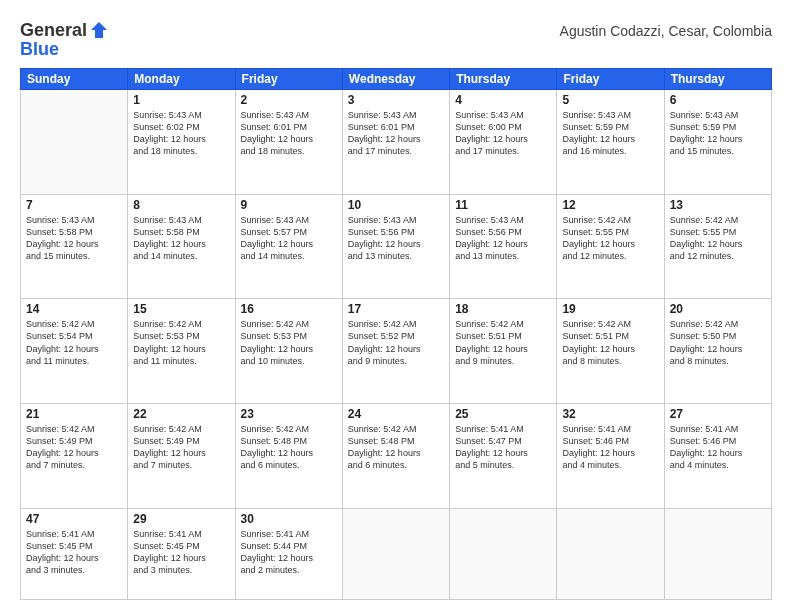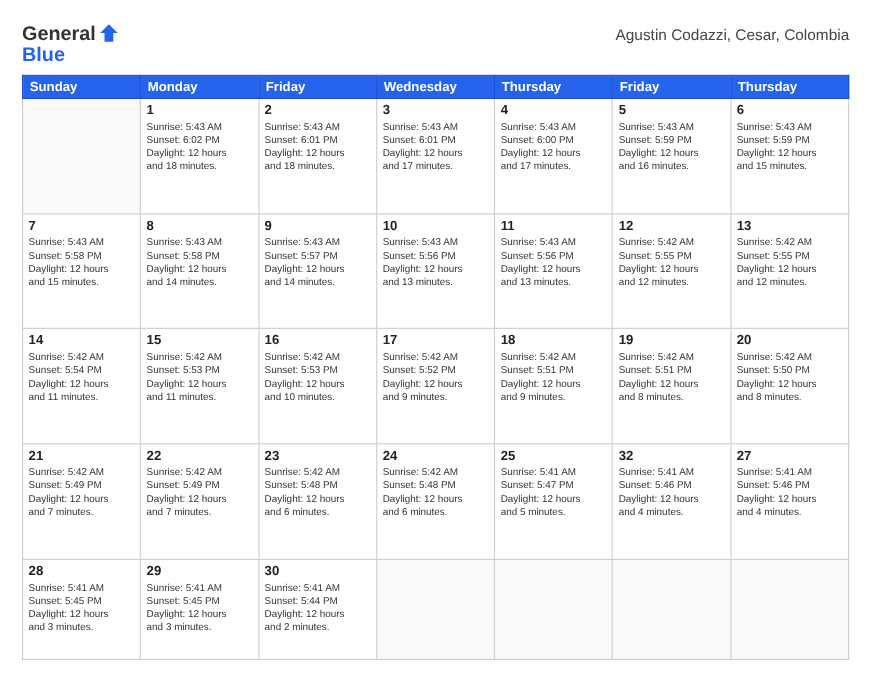--- a/index.html
+++ b/index.html
@@ -313,21 +313,21 @@
           <td>
             <span class="day-number">27</span>
             <div class="day-info" style="white-space: pre-line;">Sunrise: 5:41 AM
 Sunset: 5:46 PM
 Daylight: 12 hours
 and 4 minutes.</div>
           </td>
         </tr>
         <tr class="last-row">
           <td>
-            <span class="day-number">28</span>
+            <span class="day-number">47</span>
             <div class="day-info" style="white-space: pre-line;">Sunrise: 5:41 AM
 Sunset: 5:45 PM
 Daylight: 12 hours
 and 3 minutes.</div>
           </td>
           <td>
             <span class="day-number">29</span>
             <div class="day-info" style="white-space: pre-line;">Sunrise: 5:41 AM
 Sunset: 5:45 PM
 Daylight: 12 hours

